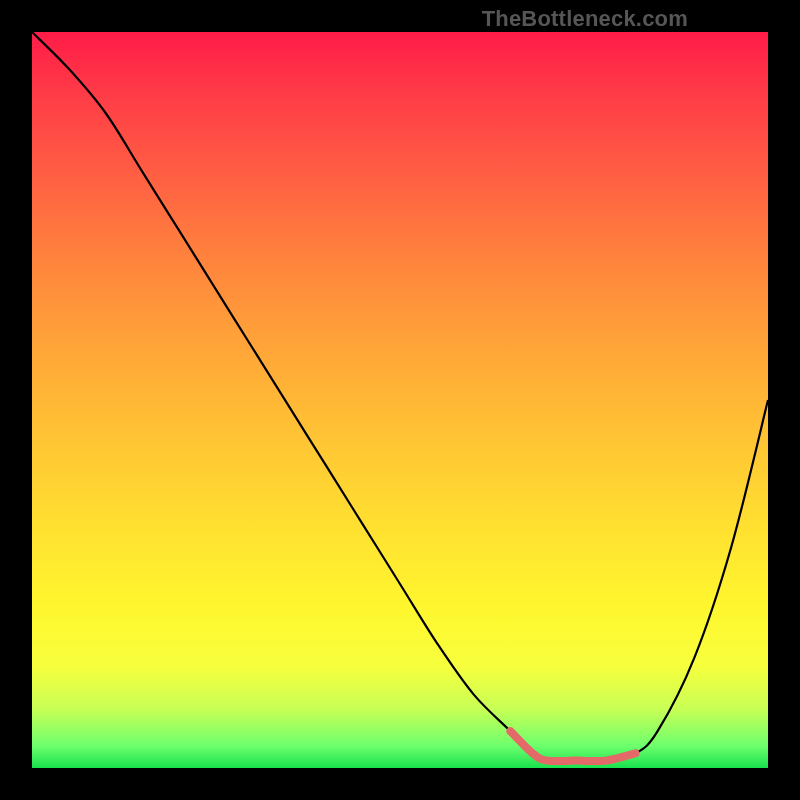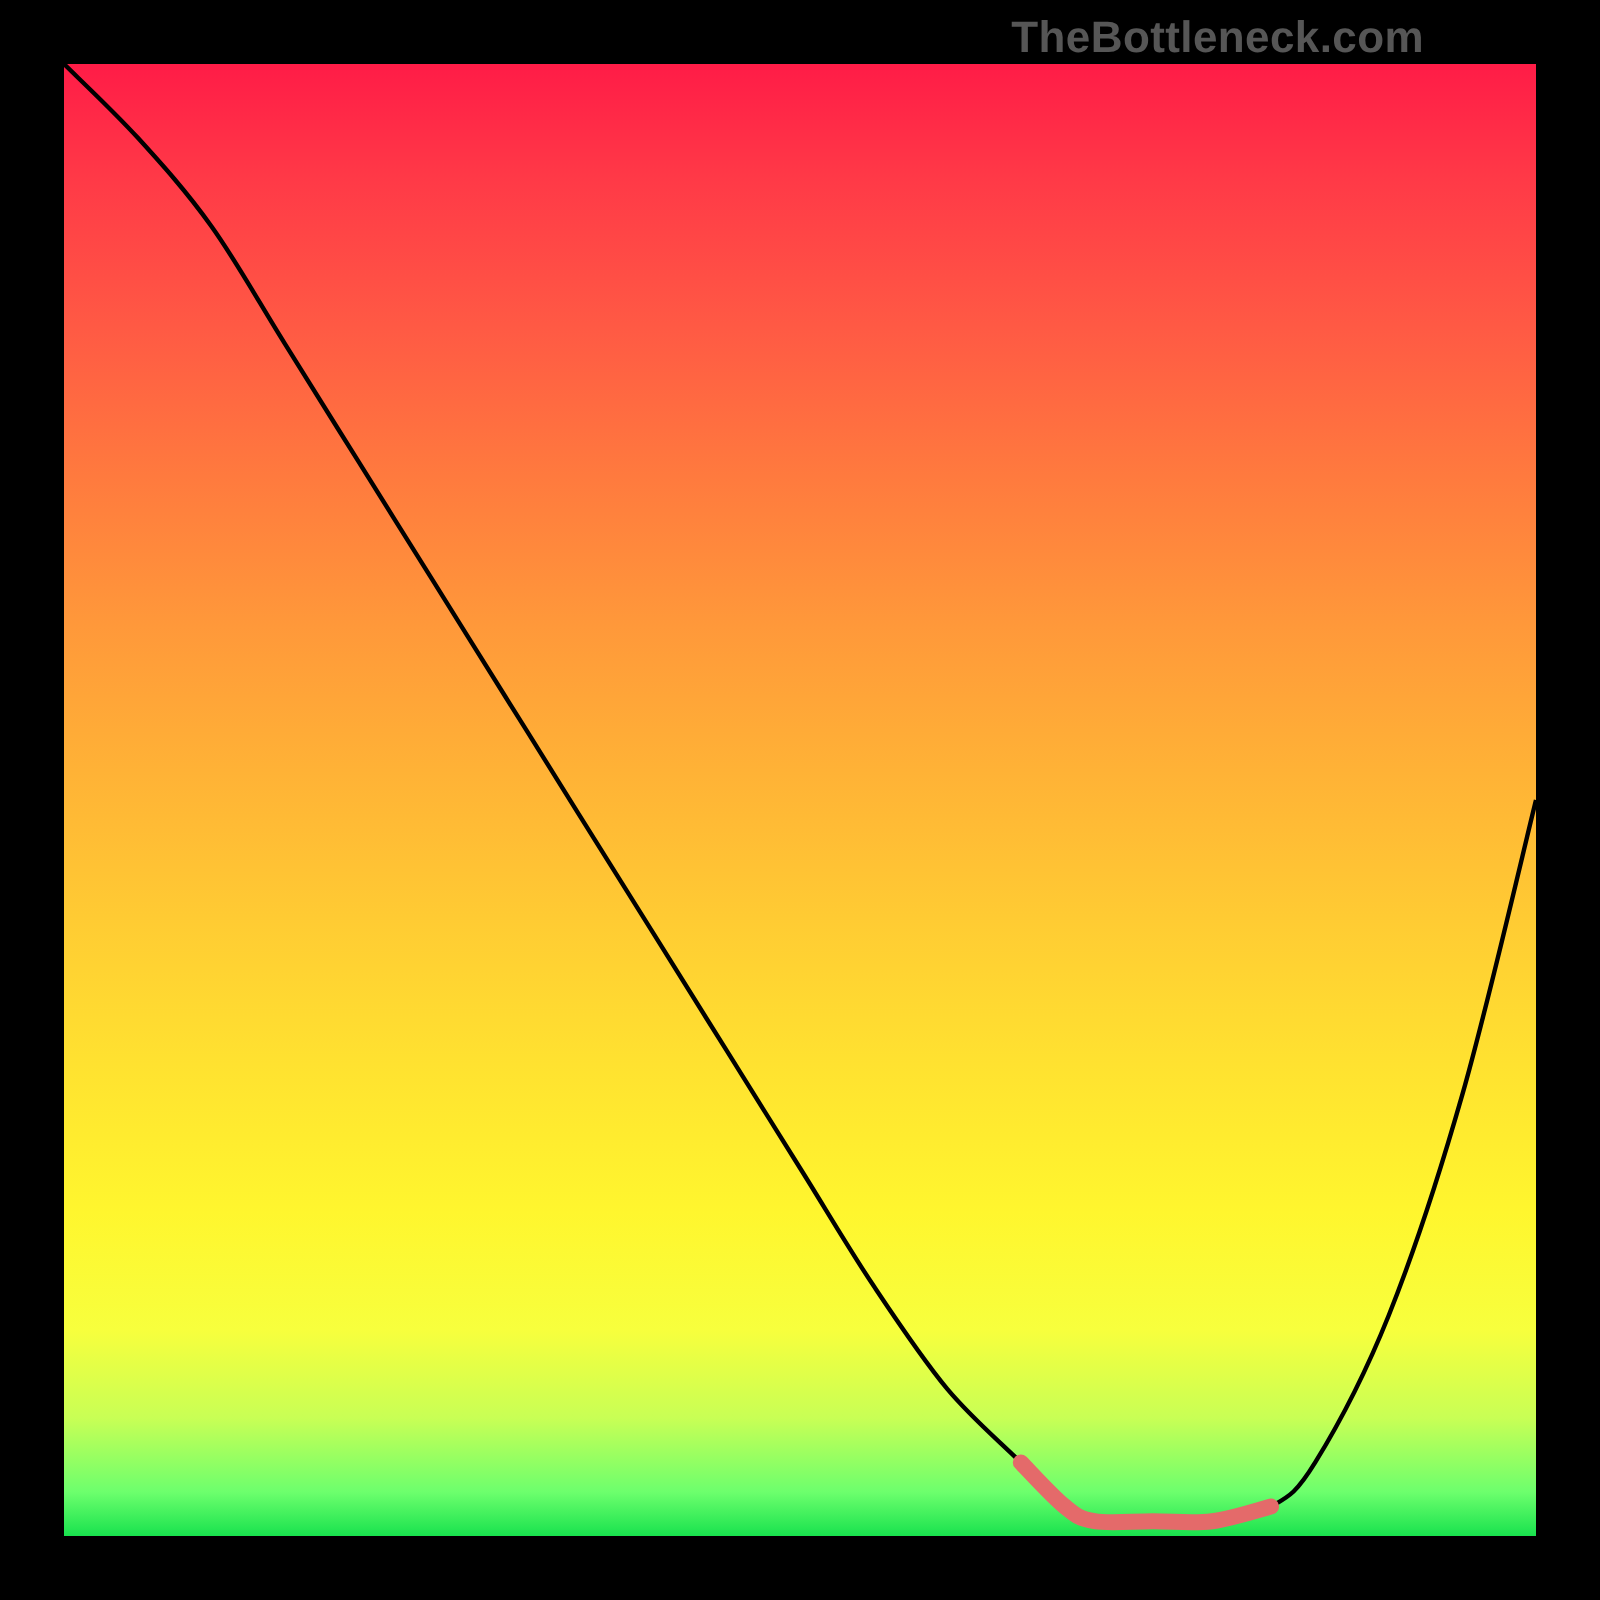--- a/index.html
+++ b/index.html
@@ -8,21 +8,20 @@
     width: 800px;
     height: 800px;
     background: #000;
     overflow: hidden;
   }
   .frame {
     position: relative;
     width: 700px;
     height: 800px;
     background: #000;
-    padding-left: 24px;
   }
   .watermark {
     position: absolute;
     top: 6px;
     right: 12px;
     font-family: Arial, Helvetica, sans-serif;
     font-size: 22px;
     font-weight: 600;
     color: #565656;
     letter-spacing: 0.2px;

